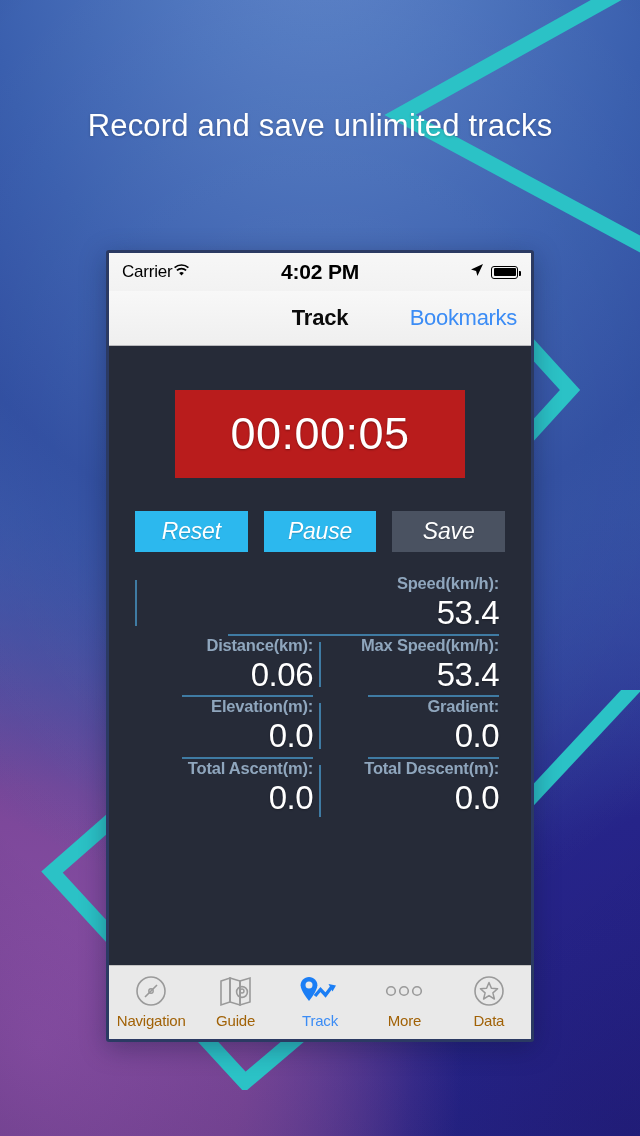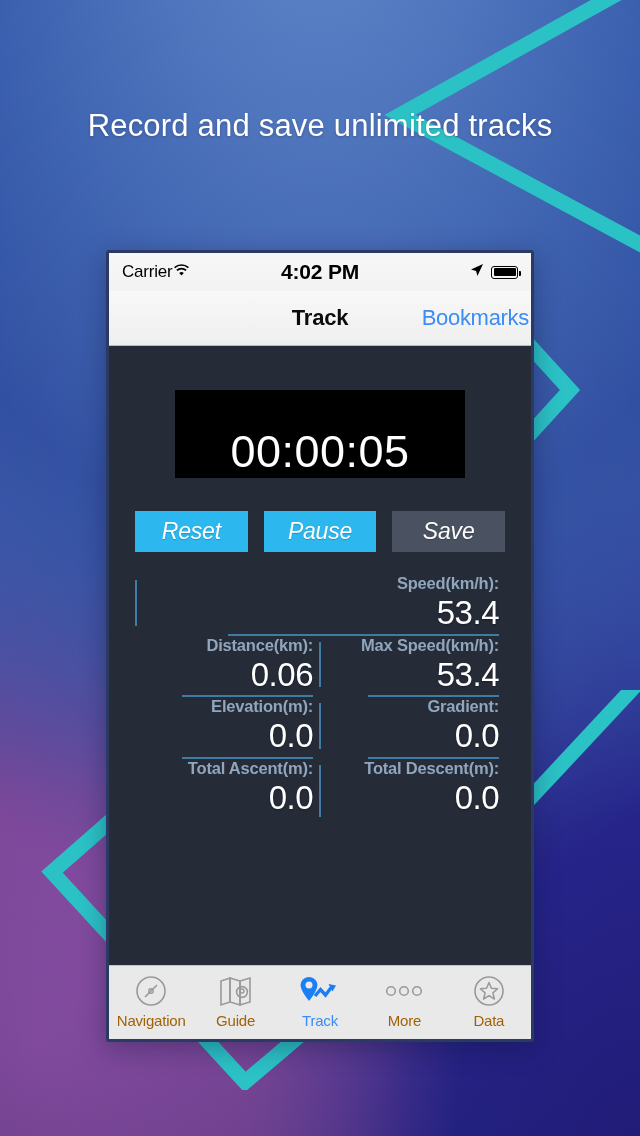--- a/index.html
+++ b/index.html
@@ -75,31 +75,31 @@
   
   .navbar {
     height:55px; flex:0 0 55px;
     background:linear-gradient(180deg,#f8f8f8 0%,#efefef 100%);
     border-bottom:1px solid #b9b9bd;
     display:flex; align-items:center; justify-content:center;
     position:relative;
   }
   .nav-title { font-size:22px; font-weight:700; color:#0b0b0b; letter-spacing:-.2px; }
   .nav-right {
-    position:absolute; right:2px; top:50%; transform:translateY(-50%);
+    position:absolute; right:14px; top:50%; transform:translateY(-50%);
     font-size:22px; color:#3b8cf5; letter-spacing:-.3px; white-space:nowrap;
   }
 
   
   .content { flex:1; background:#262b38; position:relative; padding:0 26px; }
 
   .timer-wrap { display:flex; justify-content:center; padding-top:44px; }
   .timer {
-    width:290px; height:88px; background:#000000;
-    display:flex; align-items:flex-end; justify-content:center;
+    width:290px; height:88px; background:#b91c1c;
+    display:flex; align-items:center; justify-content:center;
   }
   .timer span {
     color:#fff; font-size:45px; font-weight:400; letter-spacing:.5px;
     text-shadow:0 1px 2px rgba(0,0,0,.35);
   }
 
   .btnrow { display:flex; gap:16px; padding-top:33px;font-style:italic; }
   .btn {
     flex:1; height:41px; display:flex; align-items:center; justify-content:center;
     font-size:23px; color:#fff; letter-spacing:-.2px;

